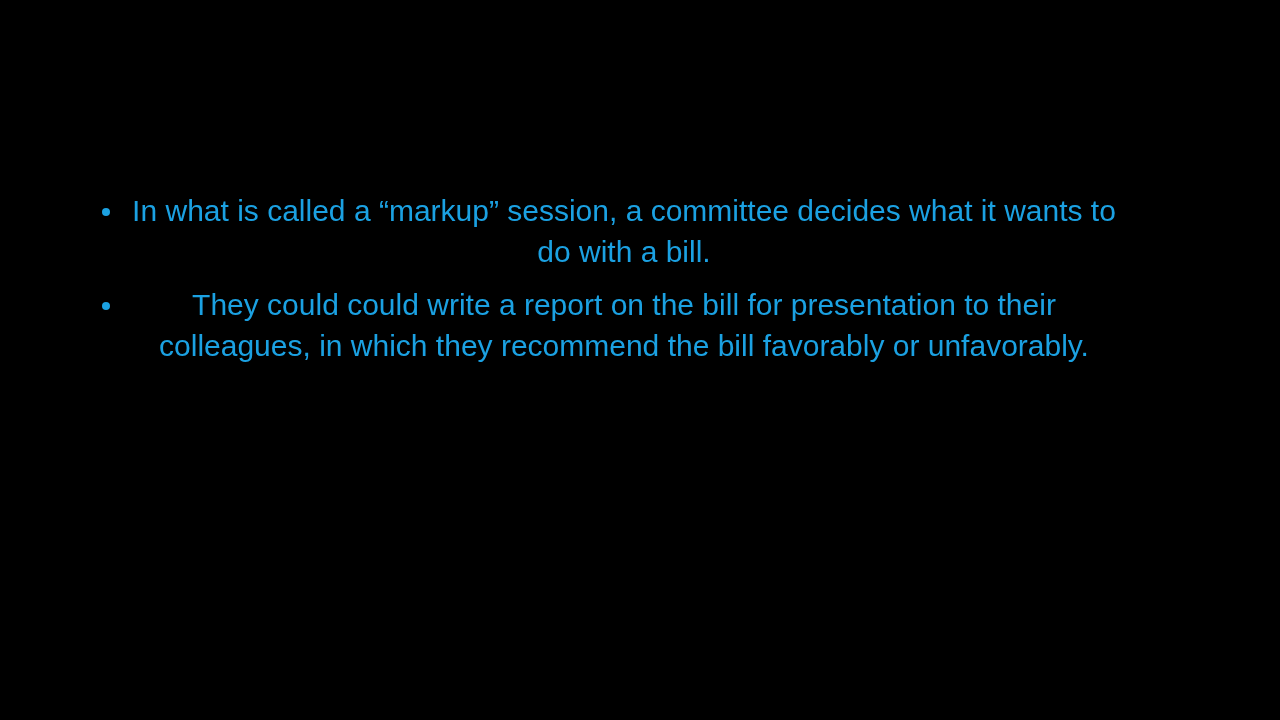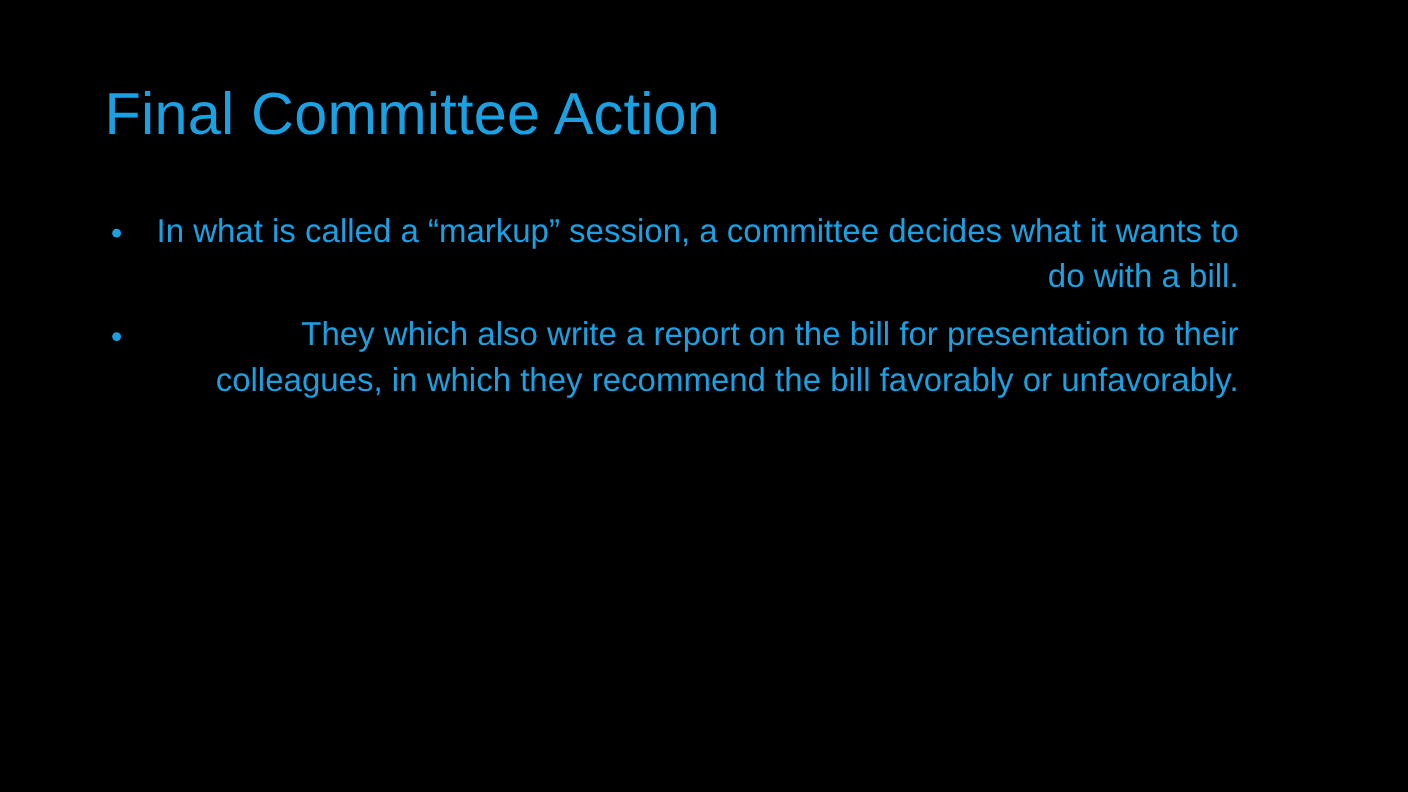--- a/index.html
+++ b/index.html
@@ -41,21 +41,21 @@
   }
   .bullet-item {
     position: relative;
     padding-left: 26px;
     margin-bottom: 12px;
     font-family: "Liberation Sans", sans-serif;
     font-weight: 400;
     font-size: 30px;
     line-height: 41px;
     color: #1BA1E2;
-    text-align: right;
+    text-align: center;
   }
   .bullet-item:last-child {
     margin-bottom: 0;
   }
   .bullet-dot {
     position: absolute;
     left: 6px;
     top: 18px;
     width: 8px;
     height: 8px;
@@ -64,30 +64,29 @@
   }
   .bullet-text {
     display: block;
   }
 </style>
 </head>
 <body>
 
 <div class="slide">
 
-  <div class="slide-title">Final Committee Action</div>
 
   <div class="body-block">
 
     <div class="bullet-item">
       <span class="bullet-dot"></span>
       <span class="bullet-text">In what is called a “markup” session, a committee decides what it wants to do with a bill.</span>
     </div>
 
 
     <div class="bullet-item">
       <span class="bullet-dot"></span>
-      <span class="bullet-text">They which also write a report on the bill for presentation to their colleagues, in which they recommend the bill favorably or unfavorably.</span>
+      <span class="bullet-text">They could could write a report on the bill for presentation to their colleagues, in which they recommend the bill favorably or unfavorably.</span>
     </div>
 
   </div>
 
 </div>
 
 </body></html>

